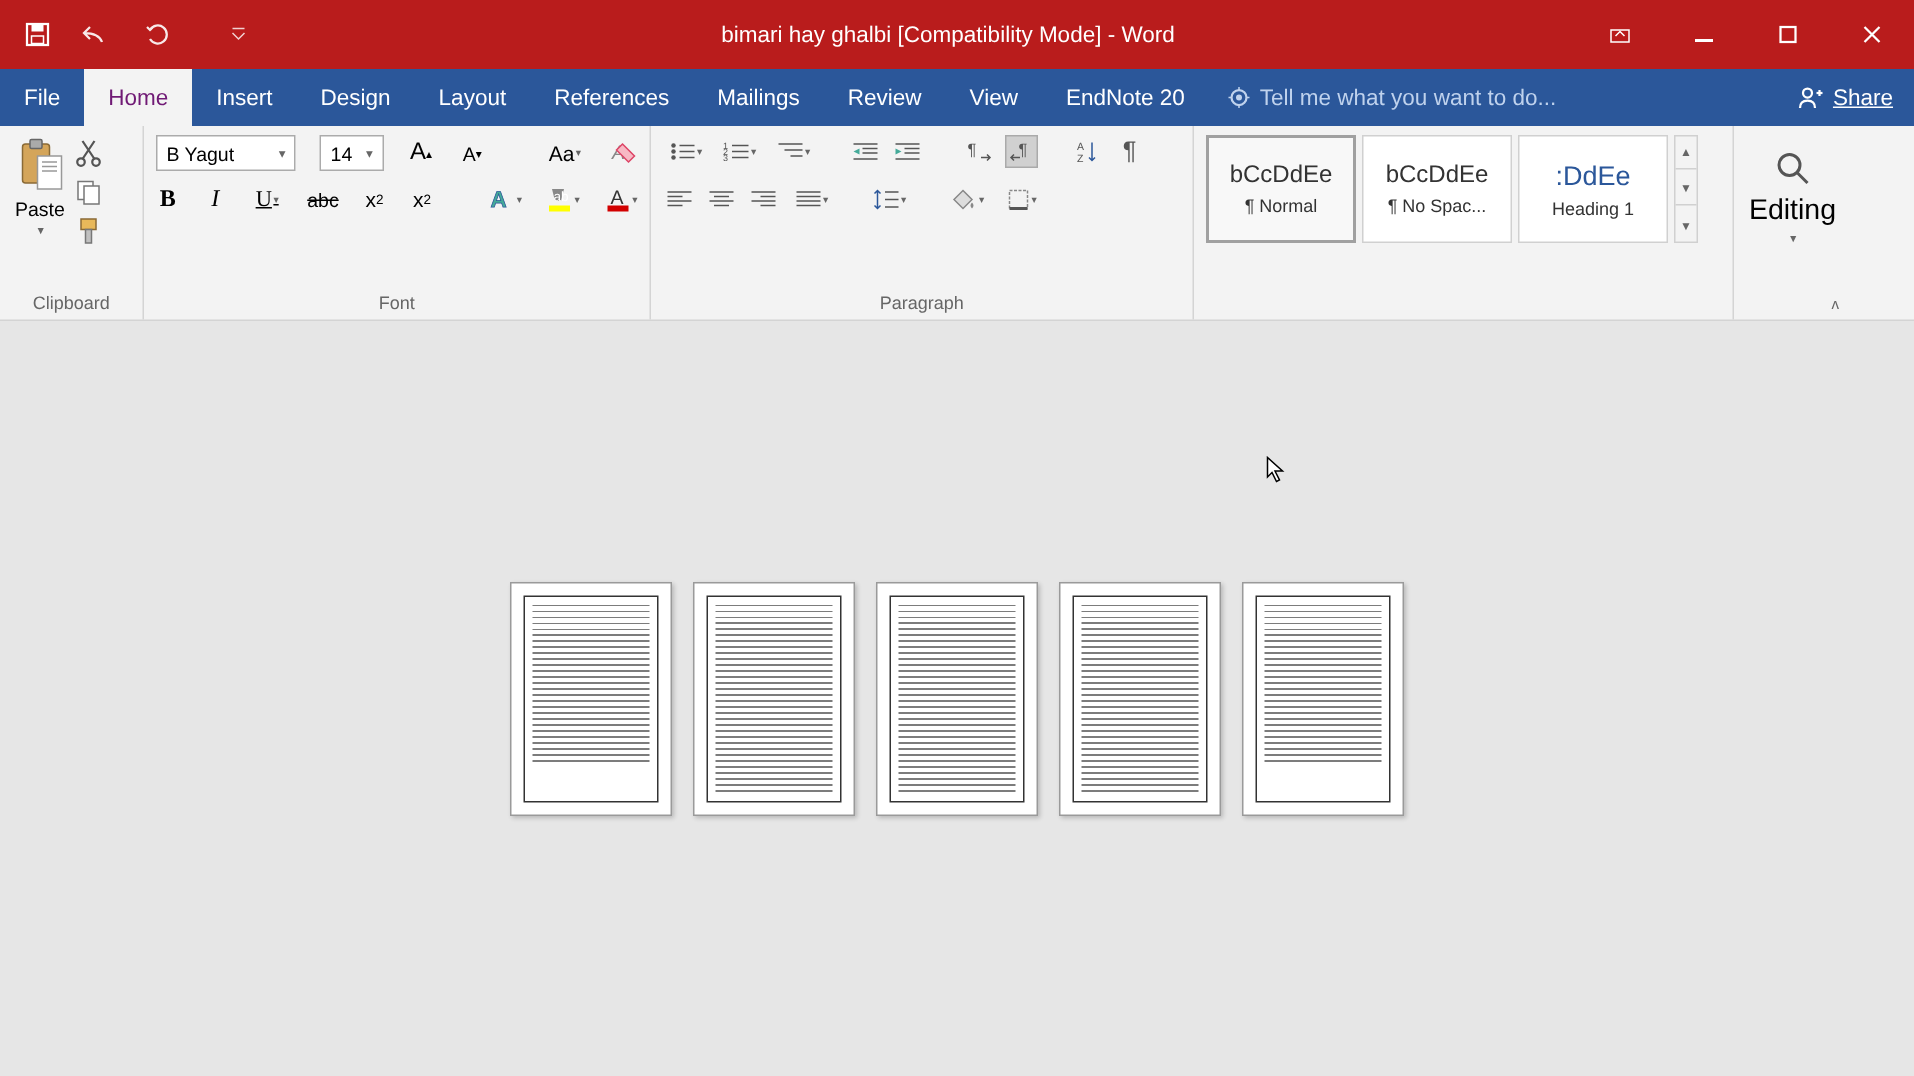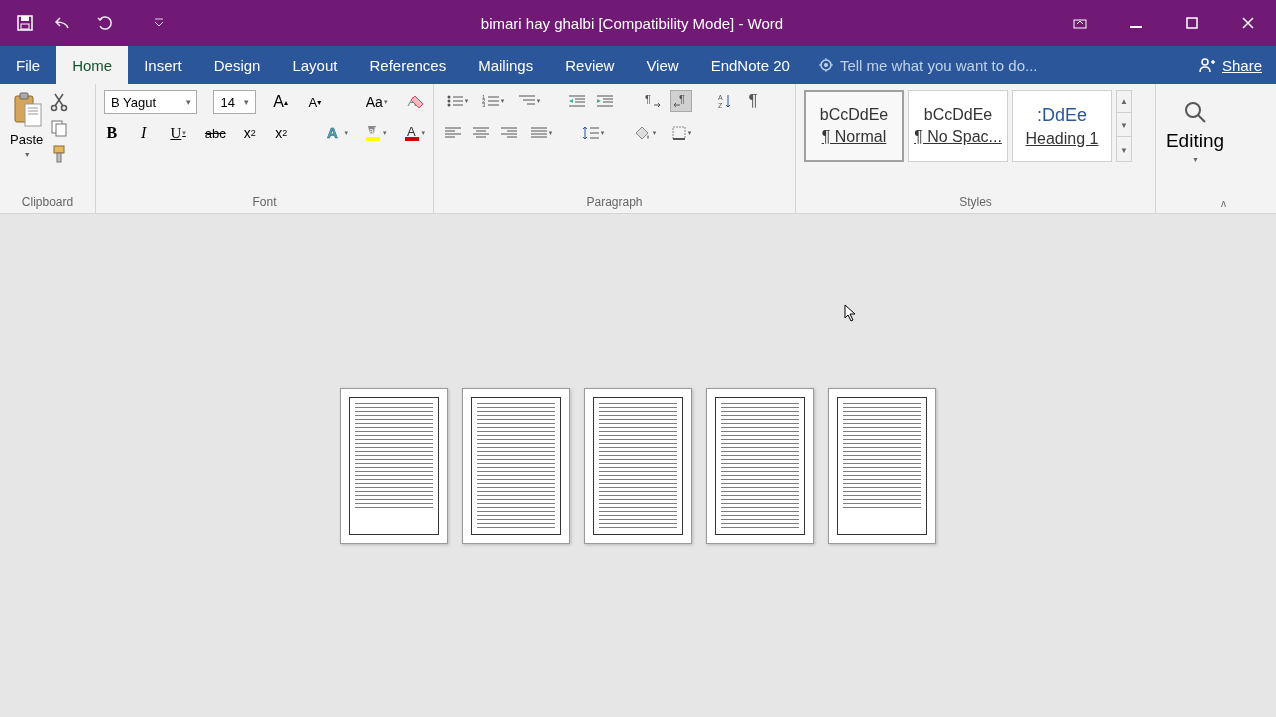--- a/index.html
+++ b/index.html
@@ -1,28 +1,28 @@
 <!DOCTYPE html>
 <html><head>
 <meta charset="utf-8">
 <style>
 * { margin: 0; padding: 0; box-sizing: border-box; font-family: "Segoe UI", sans-serif; }
 body { background: #e6e6e6; width: 1276px; height: 717px; overflow: hidden; }
 
-.titlebar { background: #701a75; height: 46px; display: flex; align-items: center; padding: 0 8px; color: #fff; }
+.titlebar { background: #b91c1c; height: 46px; display: flex; align-items: center; padding: 0 8px; color: #fff; }
 .qa-save { width: 18px; height: 18px; margin: 0 8px; }
 .qa-undo, .qa-redo { width: 18px; height: 18px; margin: 0 12px; opacity: 0.9; }
 .qa-dropdown { margin: 0 28px; opacity: 0.8; }
 .title-text { flex: 1; text-align: center; font-size: 15px; color: #ffffff; font-weight: 400; }
 .win-controls { display: flex; gap: 40px; margin-right: 12px; }
 .win-btn { width: 16px; height: 16px; display: flex; align-items: center; justify-content: center; color: #fff; font-size: 16px; }
 
 .menubar { background: #2b579a; height: 38px; display: flex; align-items: stretch; color: #fff; font-size: 15px; }
 .menu-item { padding: 0 16px; display: flex; align-items: center; cursor: pointer; }
-.menu-item.active { background: #f3f3f3; color: #14532d; }
+.menu-item.active { background: #f3f3f3; color: #701a75; }
 .tellme { display: flex; align-items: center; gap: 6px; color: #bfd2ed; padding: 0 12px; flex: 1; }
 .share-btn { display: flex; align-items: center; gap: 6px; padding: 0 14px; color: #fff; text-decoration: underline; }
 
 .ribbon { background: #f3f3f3; height: 130px; display: flex; border-bottom: 1px solid #d4d4d4; }
 .ribbon-group { border-right: 1px solid #d4d4d4; padding: 6px 8px 2px 8px; display: flex; flex-direction: column; justify-content: space-between; }
 .ribbon-group-label { text-align: center; font-size: 12px; color: #666; padding-bottom: 2px; position: relative; }
 
 
 .clipboard-body { display: flex; gap: 4px; }
 .paste-btn { display: flex; flex-direction: column; align-items: center; gap: 4px; padding: 2px; }
@@ -49,21 +49,21 @@
 .para-body { display: flex; flex-direction: column; gap: 10px; }
 .para-row { display: flex; align-items: center; gap: 6px; }
 .align-icon { width: 18px; height: 14px; }
 
 
 .styles-body { display: flex; gap: 4px; align-items: stretch; }
 .style-card { border: 1px solid #d0d0d0; background: #fff; width: 100px; height: 72px; display: flex; flex-direction: column; align-items: center; justify-content: center; gap: 4px; font-size: 12px; }
 .style-card.selected { border: 2px solid #a0a0a0; background: #f8f8f8; }
 .style-preview { font-size: 16px; color: #333; text-align: center; }
 .style-preview.heading { color: #2b579a; font-size: 18px; }
-.style-name { font-size: 16px; color: #333; text-decoration: underline; }
+.style-name { font-size: 12px; color: #333; }
 .styles-scroll { display: flex; flex-direction: column; justify-content: space-between; width: 16px; border: 1px solid #d0d0d0; }
 .styles-scroll-btn { height: 22px; display: flex; align-items: center; justify-content: center; font-size: 8px; color: #666; border-bottom: 1px solid #d0d0d0; }
 
 
 .editing-body { display: flex; flex-direction: column; align-items: center; gap: 4px; padding-top: 8px; }
 .editing-icon { font-size: 18px; }
 
 
 .doc-area { background: #e6e6e6; height: 503px; position: relative; display: flex; align-items: center; justify-content: center; gap: 14px; }
 .page-thumb { width: 108px; height: 156px; background: #fff; border: 1px solid #9a9a9a; box-shadow: 1px 1px 3px rgba(0,0,0,0.2); padding: 8px; position: relative; }
@@ -422,21 +422,20 @@
       <div class="style-card">
         <div class="style-preview heading">:DdEe</div>
         <div class="style-name">Heading 1</div>
       </div>
       <div class="styles-scroll">
         <div class="styles-scroll-btn">▲</div>
         <div class="styles-scroll-btn">▼</div>
         <div class="styles-scroll-btn" style="border-bottom:none">▼</div>
       </div>
     </div>
-    <div class="ribbon-group-label">Styles</div>
   </div>
 
   <div class="ribbon-group" style="width:78px;border-right:none;position:relative">
     <div class="editing-body">
       <span class="editing-icon">
         <svg width="28" height="28" viewBox="0 0 28 28">
             <circle cx="12" cy="12" r="7" fill="none" stroke="#555" stroke-width="2"></circle>
             <line x1="17" y1="17" x2="24" y2="24" stroke="#555" stroke-width="2"></line>
           </svg>
       </span>

